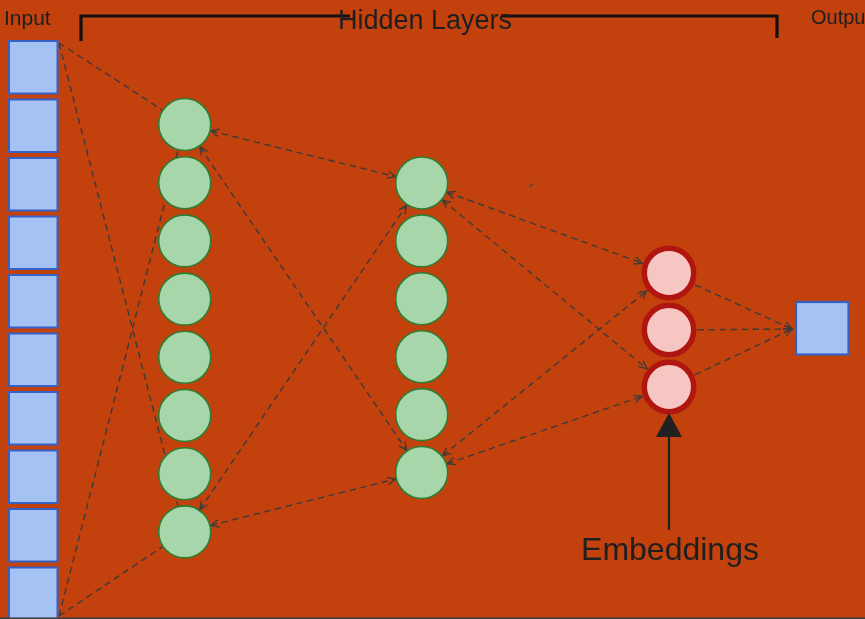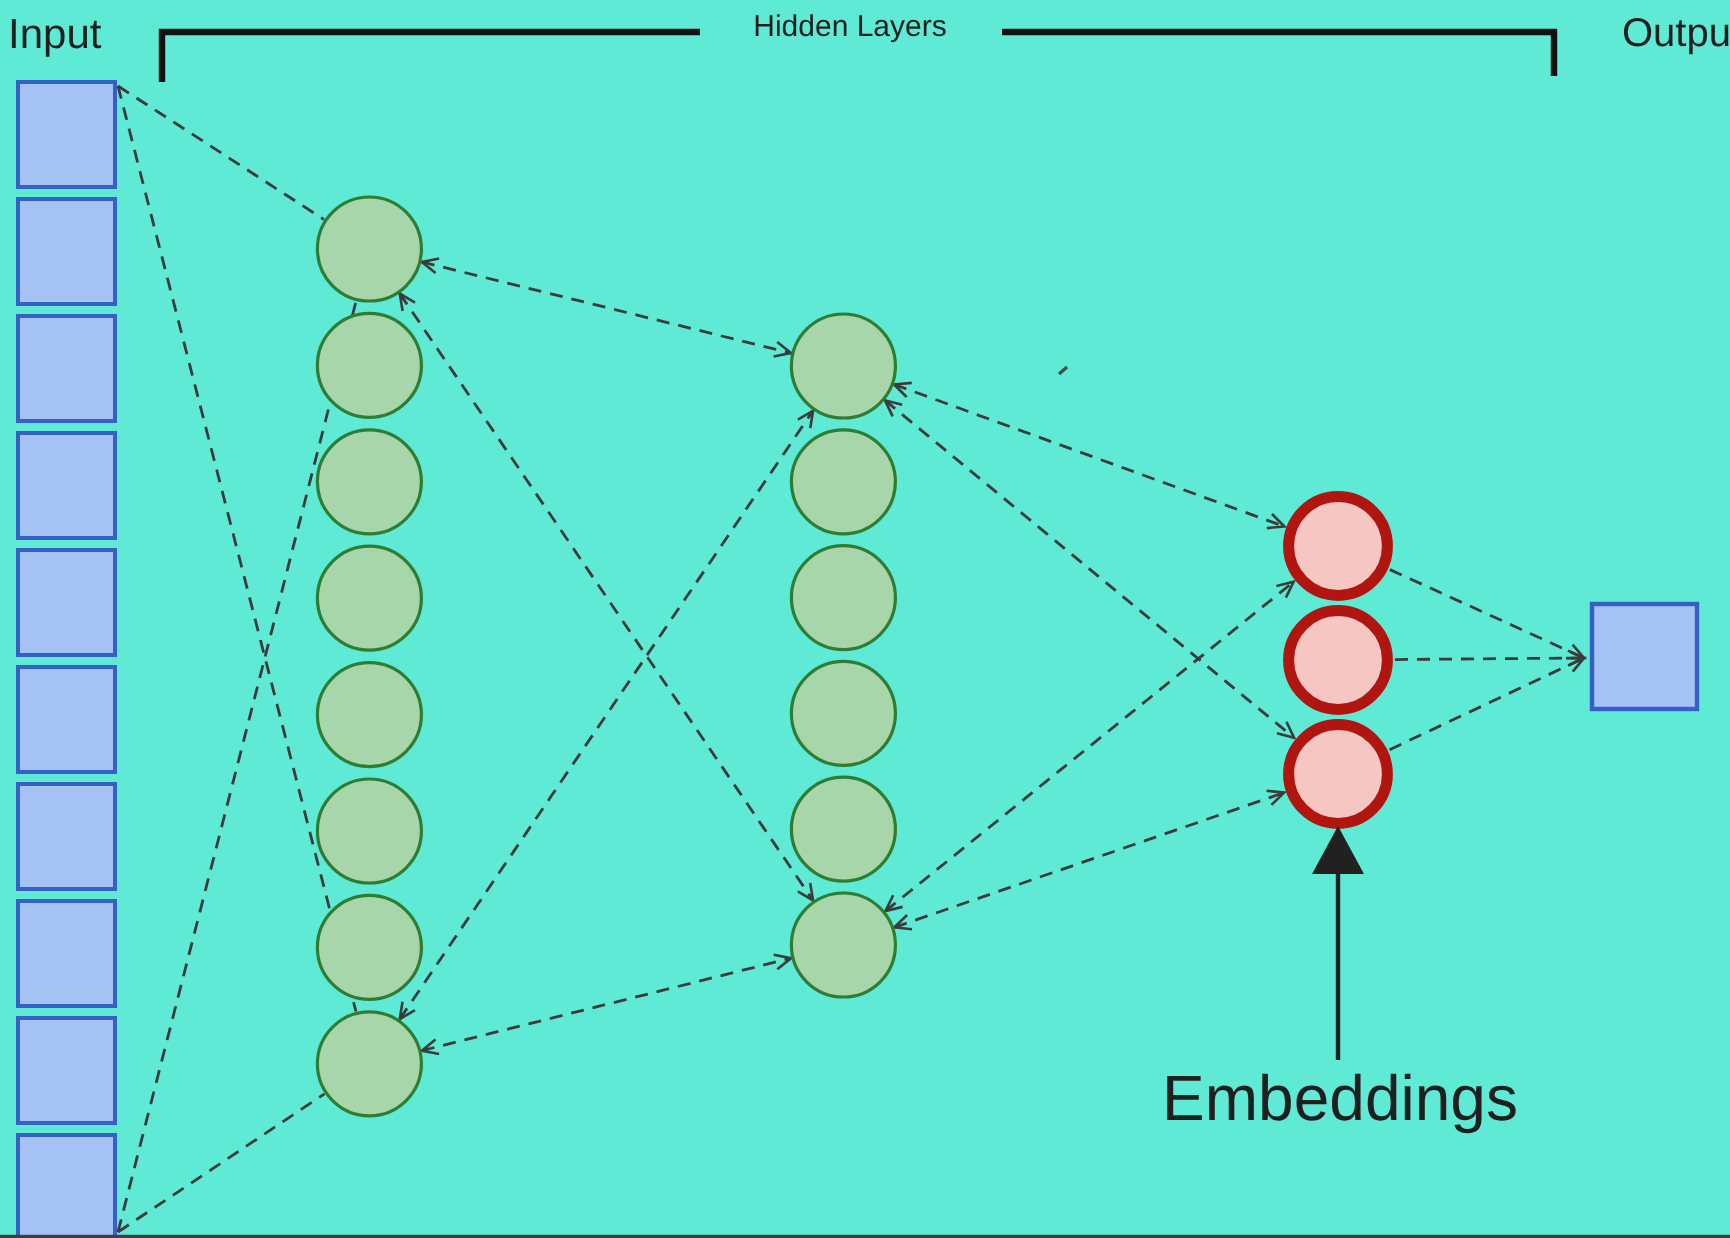--- a/index.html
+++ b/index.html
@@ -1,32 +1,32 @@
 <!DOCTYPE html>
 <html><head>
 <meta charset="utf-8">
 <style>
   html,body{margin:0;padding:0;background:#ffffff;}
   #stage{
     position:relative;
     width:865px;height:619px;
-    background:#5eead4;
+    background:#c2410c;
     overflow:hidden;
     font-family:"Liberation Sans", sans-serif;
   }
   #net{position:absolute;left:0;top:0;}
   .lbl{
     position:absolute;
     color:#1f1f1f;
     white-space:nowrap;
     line-height:1.15;
     user-select:none;
   }
   .lbl-input{left:4px;top:6px;font-size:21px;}
-  .lbl-hidden{left:425px;top:5px;font-size:15px;transform:translateX(-50%);}
+  .lbl-hidden{left:425px;top:5px;font-size:27px;transform:translateX(-50%);}
   .lbl-output{left:811px;top:6px;font-size:20px;}
   .lbl-embed{left:670px;top:531px;font-size:32px;transform:translateX(-50%);}
 </style>
 </head>
 <body>
 
 <div id="stage">
   <svg id="net" width="865" height="619" viewBox="0 0 865 619">
       <defs>
         <marker id="arr" markerWidth="12" markerHeight="12" refX="8.5" refY="4.25" orient="auto-start-reverse" markerUnits="userSpaceOnUse" overflow="visible">

